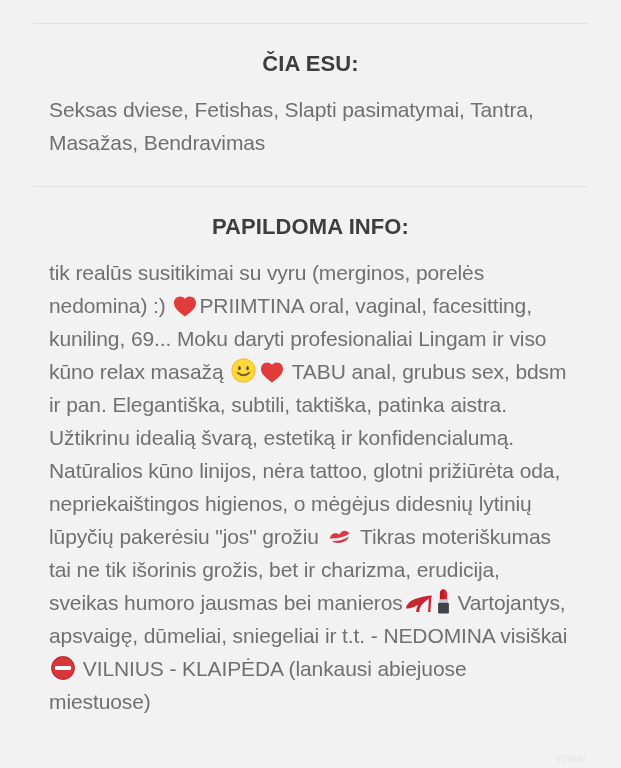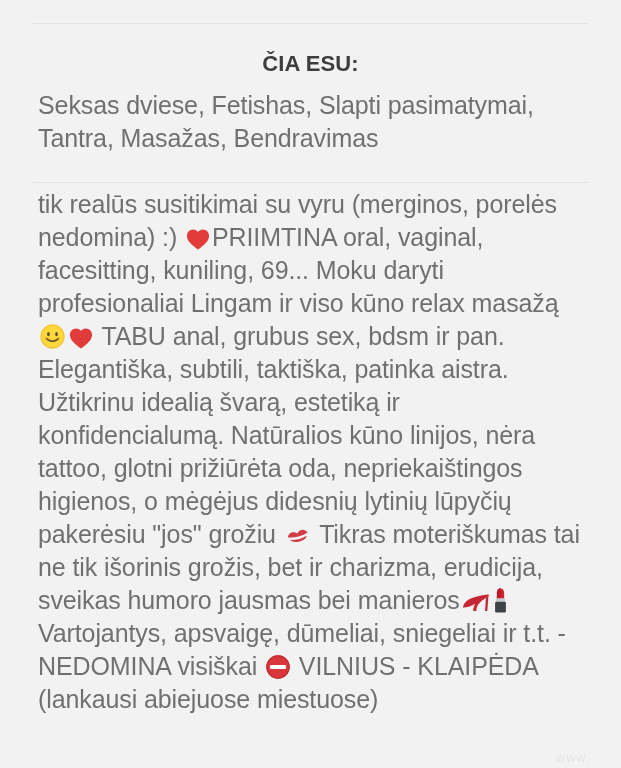--- a/index.html
+++ b/index.html
@@ -29,22 +29,22 @@
   .section-heading {
     margin: 27px 0 12px 0;
     font-size: 22px;
     line-height: 26px;
     font-weight: 700;
     color: #3d3d3d;
     letter-spacing: 0.1px;
     text-align: center;
   }
   .section-body {
-    margin: 5px;
-    font-size: 25px;
+    margin: 16px;
+    font-size: 21px;
     line-height: 33px;
     color: #707070;
     letter-spacing: -0.1px;
   }
   .emoji {
     display: inline-block;
     line-height: 0;
     vertical-align: -5px;
     margin: 0 1px;
   }
@@ -67,20 +67,21 @@
     <hr class="divider divider-top">
 
     <section>
       <h2 class="section-heading">ČIA ESU:</h2>
       <p class="section-body">Seksas dviese, Fetishas, Slapti pasimatymai, Tantra, Masažas, Bendravimas</p>
     </section>
 
     <hr class="divider divider-mid">
 
     <section>
+      <h2 class="section-heading">PAPILDOMA INFO:</h2>
       <p class="section-body">tik realūs susitikimai su vyru (merginos, porelės nedomina) :) <span class="emoji">
     <svg width="26" height="24" viewBox="0 0 24 22" xmlns="http://www.w3.org/2000/svg">
       <path d="M12 20.6 C6.6 16.9 1.8 12.9 1.8 8.2 C1.8 4.9 4.4 2.3 7.7 2.3 C9.5 2.3 11.1 3.2 12 4.5 C12.9 3.2 14.5 2.3 16.3 2.3 C19.6 2.3 22.2 4.9 22.2 8.2 C22.2 12.9 17.4 16.9 12 20.6 Z" fill="#e23b3b"></path>
     </svg>
   </span>PRIIMTINA oral, vaginal, facesitting, kuniling, 69... Moku daryti profesionaliai Lingam ir viso kūno relax masažą <span class="emoji">
     <svg width="27" height="27" viewBox="0 0 24 24" xmlns="http://www.w3.org/2000/svg">
       <circle cx="12" cy="12" r="10.6" fill="#ffd93b"></circle>
       <circle cx="12" cy="12" r="10.2" fill="none" stroke="#f2bc35" stroke-width="0.9"></circle>
       <circle cx="6.1" cy="13.4" r="1.5" fill="#f7a828" opacity="0.5"></circle>
       <circle cx="17.9" cy="13.4" r="1.5" fill="#f7a828" opacity="0.5"></circle>

